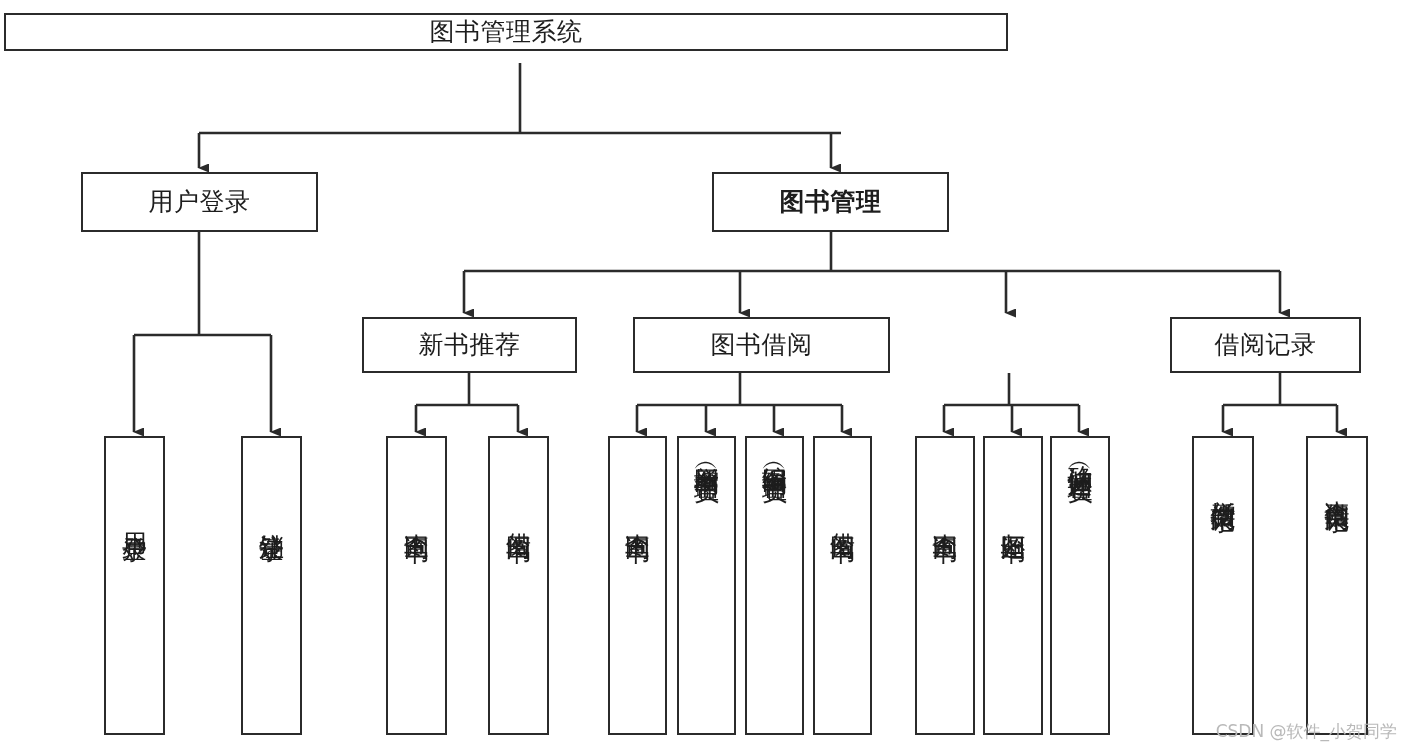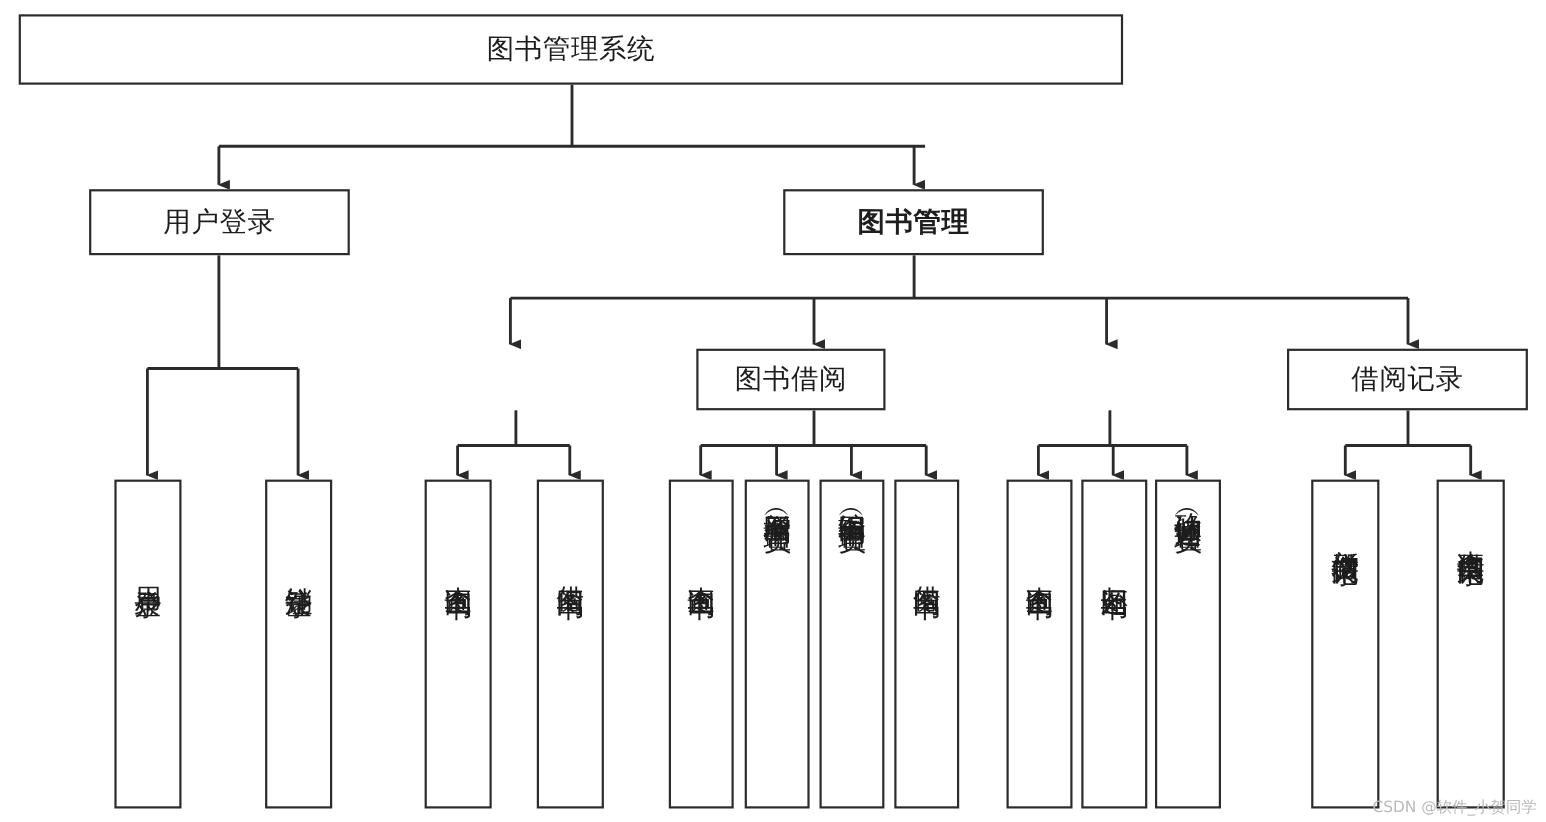--- a/index.html
+++ b/index.html
@@ -59,21 +59,21 @@
     text-orientation: upright;
     font-size: 25px;
     line-height: 1.08;
     letter-spacing: 2px;
     white-space: nowrap;
   }
   .watermark {
     position: absolute;
     right: 8px;
     bottom: 4px;
-    font-size: 14px;
+    font-size: 17px;
     color: #b9b9b9;
     white-space: nowrap;
     z-index: 5;
     font-family: "DejaVu Sans", "Liberation Sans", sans-serif;
   }
 </style>
 </head>
 <body>
 
 <div id="diagram-root">
@@ -121,39 +121,42 @@
       <path d="M 1012,405 L 1012,432" marker-end="url(#arrowhead)"></path>
       <path d="M 1079,405 L 1079,432" marker-end="url(#arrowhead)"></path>
 
       <path d="M 1280,373 L 1280,405"></path>
       <path d="M 1223,405 L 1337,405"></path>
       <path d="M 1223,405 L 1223,432" marker-end="url(#arrowhead)"></path>
       <path d="M 1337,405 L 1337,432" marker-end="url(#arrowhead)"></path>
     </g>
   </svg>
 
-  <div class="node root horiz" style="left:17px; top:13px; width:1004px; height:64px;">
+  <div class="node root horiz" style="left:4px; top:13px; width:1004px; height:38px;">
     <span class="node-label">图书管理系统</span>
   </div>
 
   <div class="node horiz" style="left:81px; top:172px; width:237px; height:60px;">
     <span class="node-label">用户登录</span>
   </div>
 
   <div class="node horiz" style="left:712px; top:172px; width:237px; height:60px;font-weight:bold;">
     <span class="node-label">图书管理</span>
   </div>
 
-
-  <div class="node horiz" style="left:633px; top:317px; width:172px; height:56px;align-items:center;">
+  <div class="node horiz" style="left:362px; top:317px; width:215px; height:56px;">
+    <span class="node-label">新书推荐</span>
+  </div>
+
+  <div class="node horiz" style="left:633px; top:317px; width:257px; height:56px;align-items:center;">
     <span class="node-label">图书借阅</span>
   </div>
 
 
-  <div class="node horiz" style="left:1170px; top:317px; width:219px; height:56px;">
+  <div class="node horiz" style="left:1170px; top:317px; width:191px; height:56px;">
     <span class="node-label">借阅记录</span>
   </div>
 
   <div class="node vert" style="left:104px; top:436px; width:61px; height:299px; padding-top:75px;">
     <span class="node-label">用户登录</span>
   </div>
 
   <div class="node vert" style="left:241px; top:436px; width:61px; height:299px; padding-top:75px;">
     <span class="node-label">注销登录</span>
   </div>

